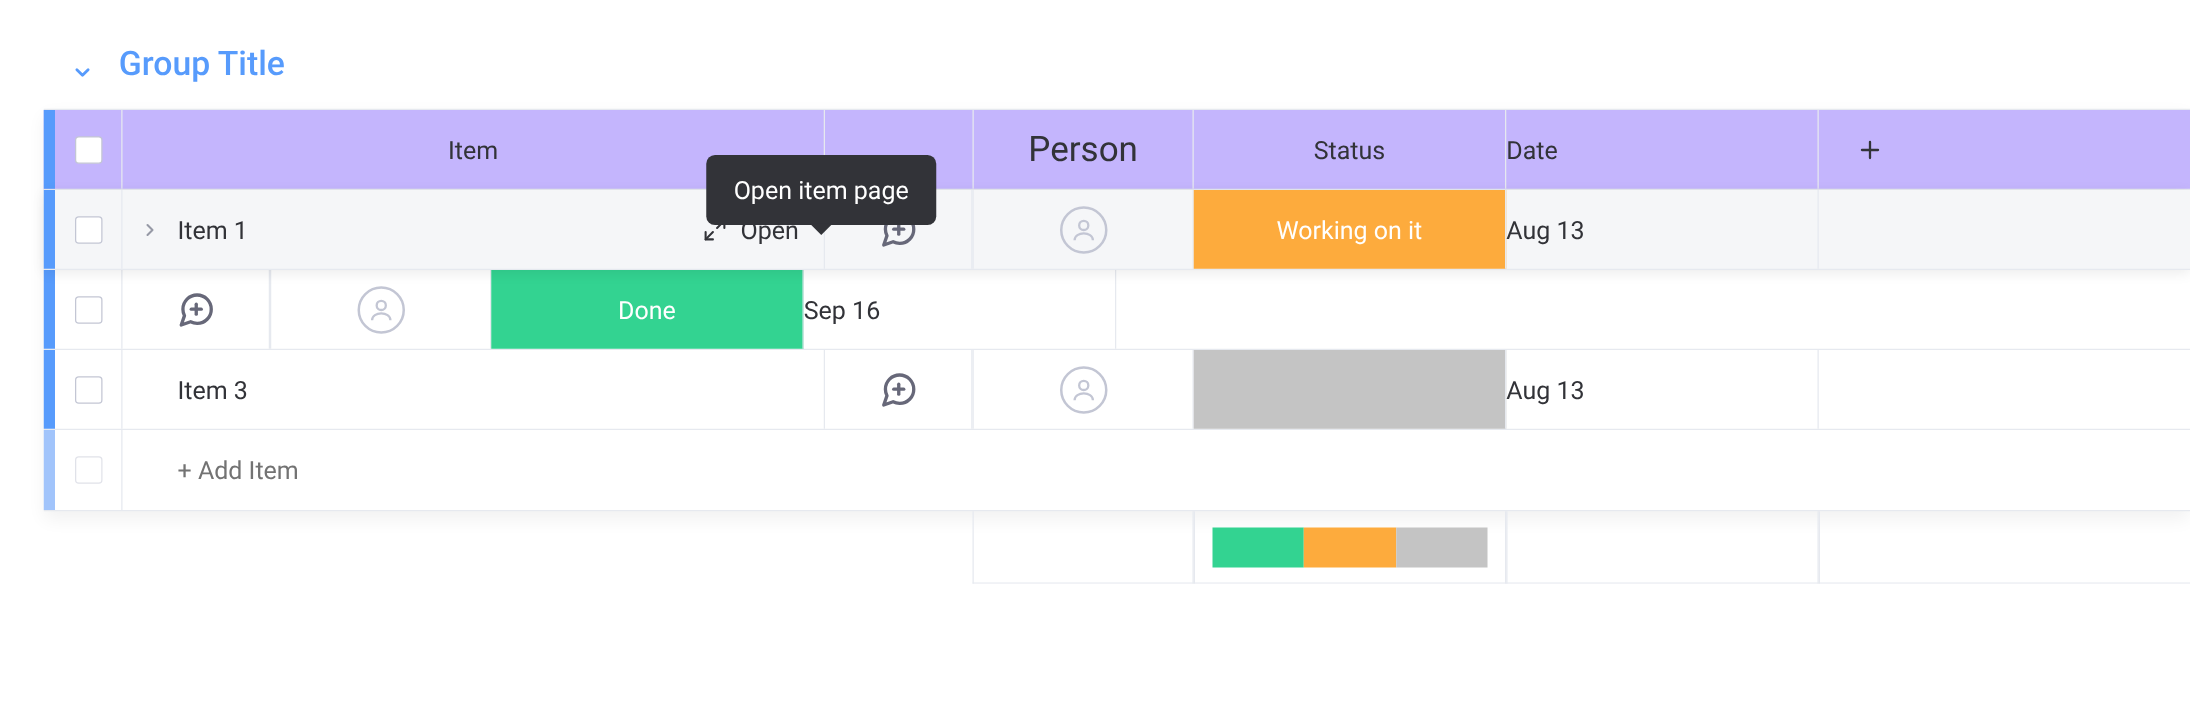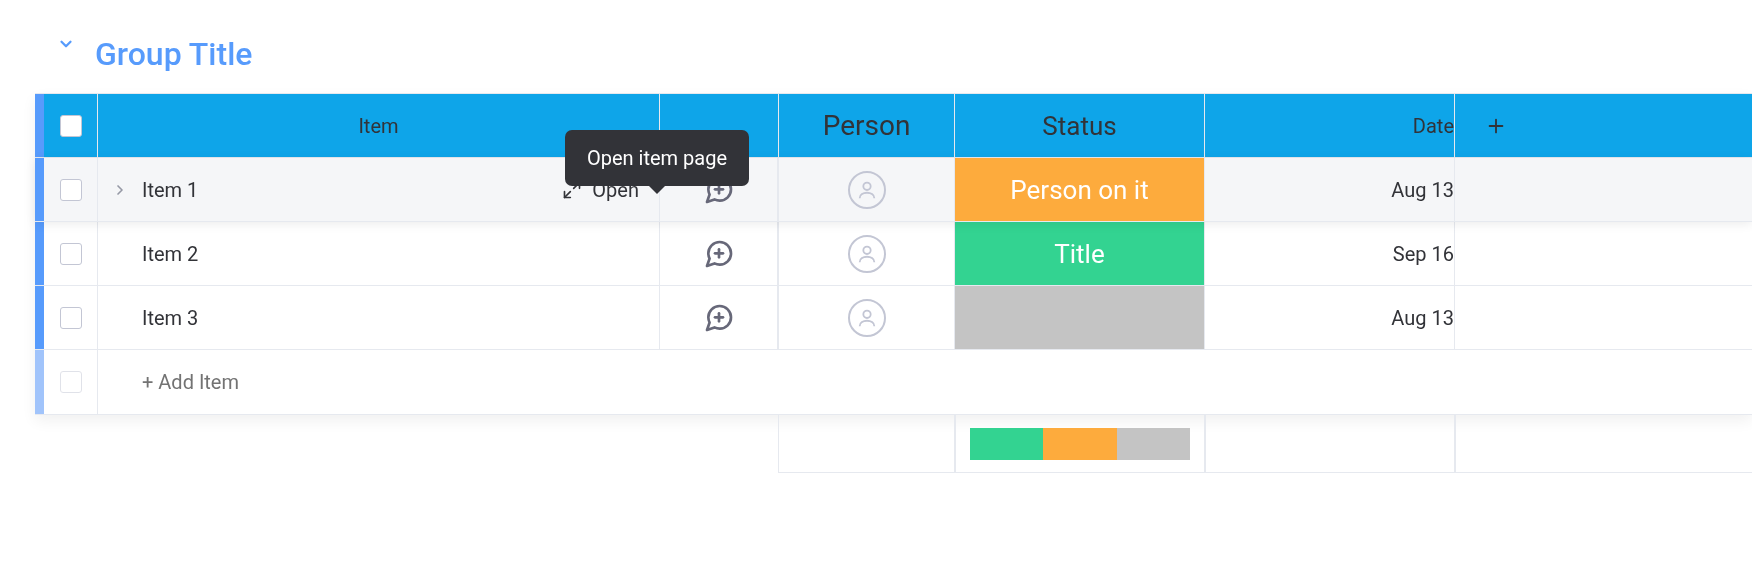--- a/index.html
+++ b/index.html
@@ -8,44 +8,44 @@
     font-family: -apple-system, BlinkMacSystemFont, "Segoe UI", Roboto, "Helvetica Neue", Arial, sans-serif;
     background: #fff;
     color: #323338;
   }
   .board {
     padding: 35px 0 0 35px;
     width: 1752px;
   }
   .group-header {
     display: flex;
-    align-items: flex-start;
+    align-items: flex-end;
     color: #579bfc;
-    font-size: 32px;
+    font-size: 27px;
     font-weight: 500;
     margin-bottom: 20px;
     padding-left: 22px;
   }
   .group-header .chev {
     margin-right: 20px;
   }
   .table {
     border-top: 1px solid #e6e9ef;
     border-bottom: 1px solid #e6e9ef;
     box-shadow: 0 6px 14px rgba(0,0,0,0.06);
   }
   .row {
     display: flex;
     align-items: stretch;
     border-bottom: 1px solid #e6e9ef;
     min-height: 64px;
     background: #fff;
     position: relative;
   }
-  .row.header-row { background: #0ea5e9; }
+  .row.header-row { background: #c4b5fd; }
   .row.hovered {
     background: #f5f6f8;
     box-shadow: 0 2px 10px rgba(0,0,0,0.08);
     z-index: 1;
   }
   .row.add-row .item-cell { color: #737373; }
   .accent {
     width: 9px;
     background: #579bfc;
     flex: 0 0 9px;
@@ -111,30 +111,30 @@
     font-size: 28px;
     color: #323338;
     border-right: 1px solid #e6e9ef;
     border-left: 1px solid #e6e9ef;
   }
   .status-cell {
     flex: 0 0 250px;
     display: flex;
     align-items: center;
     justify-content: center;
-    font-size: 26px;
+    font-size: 20px;
     color: #fff;
     border-right: 1px solid #e6e9ef;
   }
   .status-cell.header { color: #323338; }
   .date-cell {
     flex: 0 0 250px;
     display: flex;
     align-items: center;
-    justify-content: flex-end;
+    justify-content: flex-start;
     font-size: 20px;
     color: #323338;
     border-right: 1px solid #e6e9ef;
   }
   .add-col-cell {
     flex: 1;
     display: flex;
     align-items: center;
     justify-content: flex-start;
     padding-left: 30px;
@@ -281,53 +281,50 @@
       </div>
       <div class="person-cell">
         <div class="avatar-circle">
           <svg width="22" height="22" viewBox="0 0 24 24" fill="none" stroke="#c3c6d4" stroke-width="2">
               <circle cx="12" cy="8" r="4"></circle>
               <path d="M4 21c0-4 4-6 8-6s8 2 8 6"></path>
             </svg>
         </div>
       </div>
       <div class="status-cell" style="background:#fdab3d">
-        <span>Person on it</span>
+        <span>Working on it</span>
       </div>
       <div class="date-cell">
         <span>Aug 13</span>
       </div>
       <div class="extra-cell"></div>
     </div>
 
     <div class="row">
       <div class="accent"></div>
       <div class="check-cell">
         <div class="checkbox"></div>
-      </div>
-      <div class="item-cell">
-        <span>Item 2</span>
       </div>
       <div class="conv-cell">
         <svg width="32" height="32" viewBox="0 0 24 24" fill="none" stroke="#676879" stroke-width="2" stroke-linecap="round" stroke-linejoin="round">
             <path d="M21 11.5a8.38 8.38 0 0 1-8.5 8.5 8.5 8.5 0 0 1-3.9-.95L3 21l1.95-5.6A8.38 8.38 0 0 1 4 11.5a8.5 8.5 0 0 1 17 0z"></path>
             <line x1="12" y1="8.5" x2="12" y2="14.5"></line>
             <line x1="9" y1="11.5" x2="15" y2="11.5"></line>
           </svg>
       </div>
       <div class="person-cell">
         <div class="avatar-circle">
           <svg width="22" height="22" viewBox="0 0 24 24" fill="none" stroke="#c3c6d4" stroke-width="2">
               <circle cx="12" cy="8" r="4"></circle>
               <path d="M4 21c0-4 4-6 8-6s8 2 8 6"></path>
             </svg>
         </div>
       </div>
       <div class="status-cell" style="background:#33d391">
-        <span>Title</span>
+        <span>Done</span>
       </div>
       <div class="date-cell">
         <span>Sep 16</span>
       </div>
       <div class="extra-cell"></div>
     </div>
 
     <div class="row">
       <div class="accent"></div>
       <div class="check-cell">

